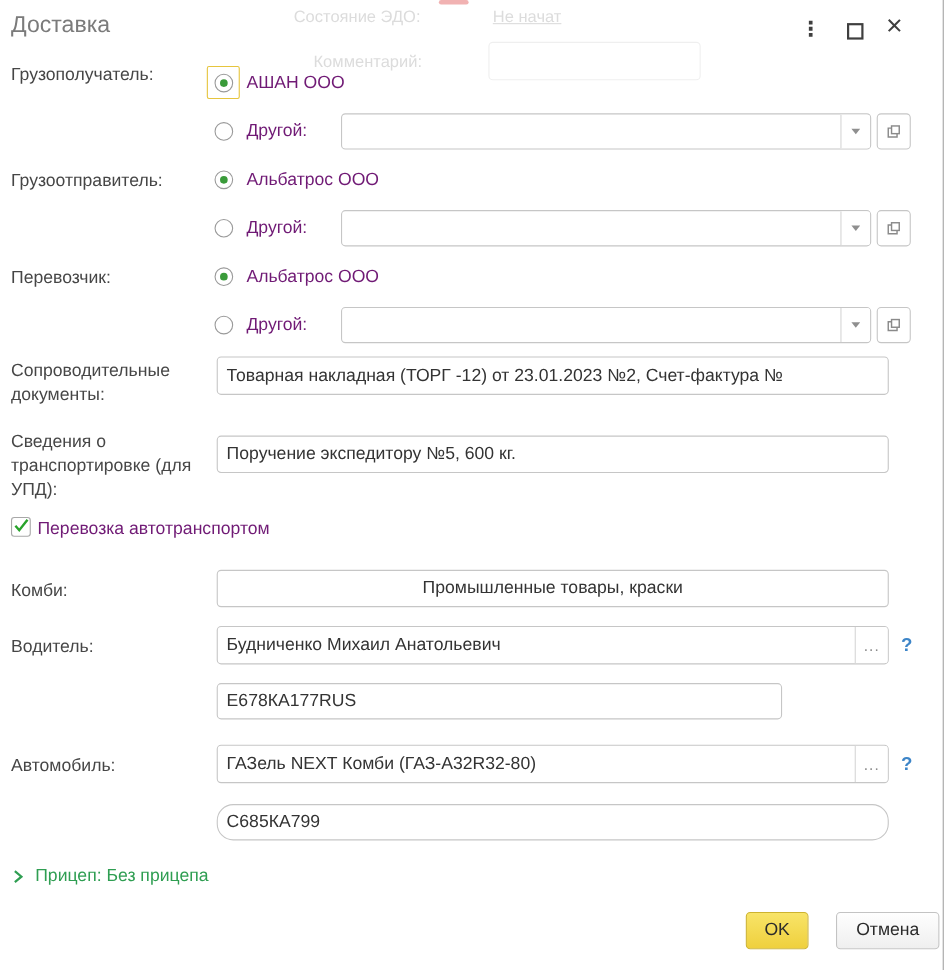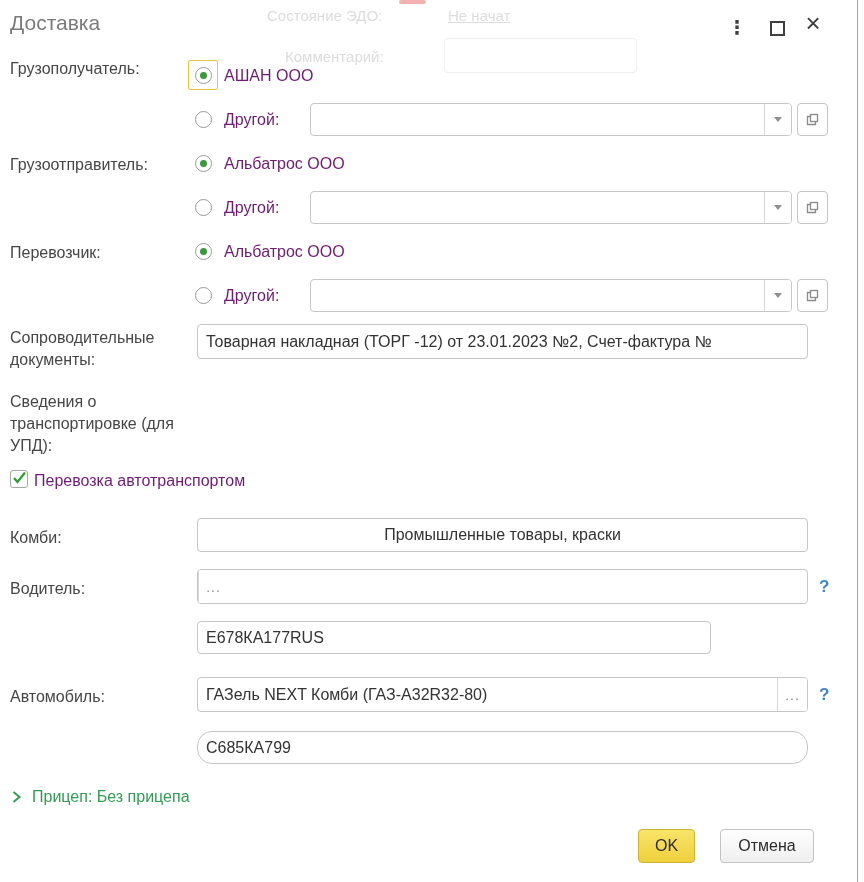--- a/index.html
+++ b/index.html
@@ -50,21 +50,21 @@
 
   .checkbox { position:absolute; left:10px; top:470px; width:18px; height:18px; border:1px solid #a8a8a8;
               border-radius:3px; background:#fff; cursor:pointer; display:flex; align-items:center; justify-content:center; overflow:visible; }
 
   .help { position:absolute; left:819px; color:#3d85c8; font-size:17px; font-weight:bold; cursor:pointer; }
 
   .trailer-chevron { position:absolute; left:11px; top:790px; cursor:pointer; }
   .trailer { position:absolute; left:32px; top:788px; font-size:16px; color:#2f9e52; cursor:pointer; }
 
   .btn { position:absolute; top:829px; height:34px; border-radius:4px; font-family:inherit; font-size:16px;
-         color:#2b2b2b; display:flex; align-items:center; justify-content:center; cursor:pointer; }
+         color:#2b2b2b; display:flex; align-items:center; justify-content:center; cursor:pointer;margin-left:40px; }
   .btn-ok { left:638px; width:57px; background:linear-gradient(#f8e468,#efd03d); border:1px solid #cdb32f; }
   .btn-cancel { left:720px; width:94px; background:linear-gradient(#fefefe,#efefef); border:1px solid #c3c3c3; }
 
   .party { position:absolute; left:0; width:864px; height:88px; }
 </style>
 </head>
 <body>
 
 <div class="stage">
 
@@ -156,33 +156,35 @@
         <path d="M4.5 3.5 H1.5 V11.5 H9.5 V8.5" fill="none" stroke="#8a8a8a" stroke-width="1.3"></path>
         <rect x="4.5" y="1.5" width="7" height="7" fill="#ffffff" stroke="#8a8a8a" stroke-width="1.3"></rect>
       </svg>
     </button>
   </div>
 
   <div class="flabel" style="top:327px;width:185px">Сопроводительные документы:</div>
   <input class="field" style="left: 197px; top: 324px; width: 611px; height: 35px;" value="Товарная накладная (ТОРГ -12) от 23.01.2023 №2, Счет-фактура №">
 
   <div class="flabel" style="top:391px;width:165px">Сведения о транспортировке (для УПД):</div>
+  <input class="field" style="left: 197px; top: 396px; width: 611px; height: 34px;" value="Поручение экспедитору №5, 600 кг.">
 
   <div class="checkbox">
     <svg width="15" height="14" viewBox="0 0 15 14" style="margin-top:-3px">
       <path d="M2 7 L5.5 11 L13 1.5" fill="none" stroke="#28a32b" stroke-width="2.2"></path>
     </svg>
   </div>
   <div class="rlabel" style="left:34px;top:471px">Перевозка автотранспортом</div>
 
   <div class="flabel" style="top:527px">Комби:</div>
   <input class="field" style="left: 197px; top: 518px; width: 611px; height: 34px; text-align: center;" value="Промышленные товары, краски">
 
   <div class="flabel" style="top:578px">Водитель:</div>
   <div class="combo" style="left:197px;top:569px;width:611px;height:35px">
+    <input value="Будниченко Михаил Анатольевич" style="">
     <div class="btn-sec more">
         <span>...</span>
       </div>
   </div>
   <div class="help" style="top:577px">?</div>
   <input class="field" style="left: 197px; top: 621px; width: 514px; height: 33px;" value="Е678КА177RUS">
 
   <div class="flabel" style="top:686px">Автомобиль:</div>
   <div class="combo" style="left:197px;top:677px;width:611px;height:35px">
     <input value="ГАЗель NEXT Комби (ГАЗ-А32R32-80)" style="">

